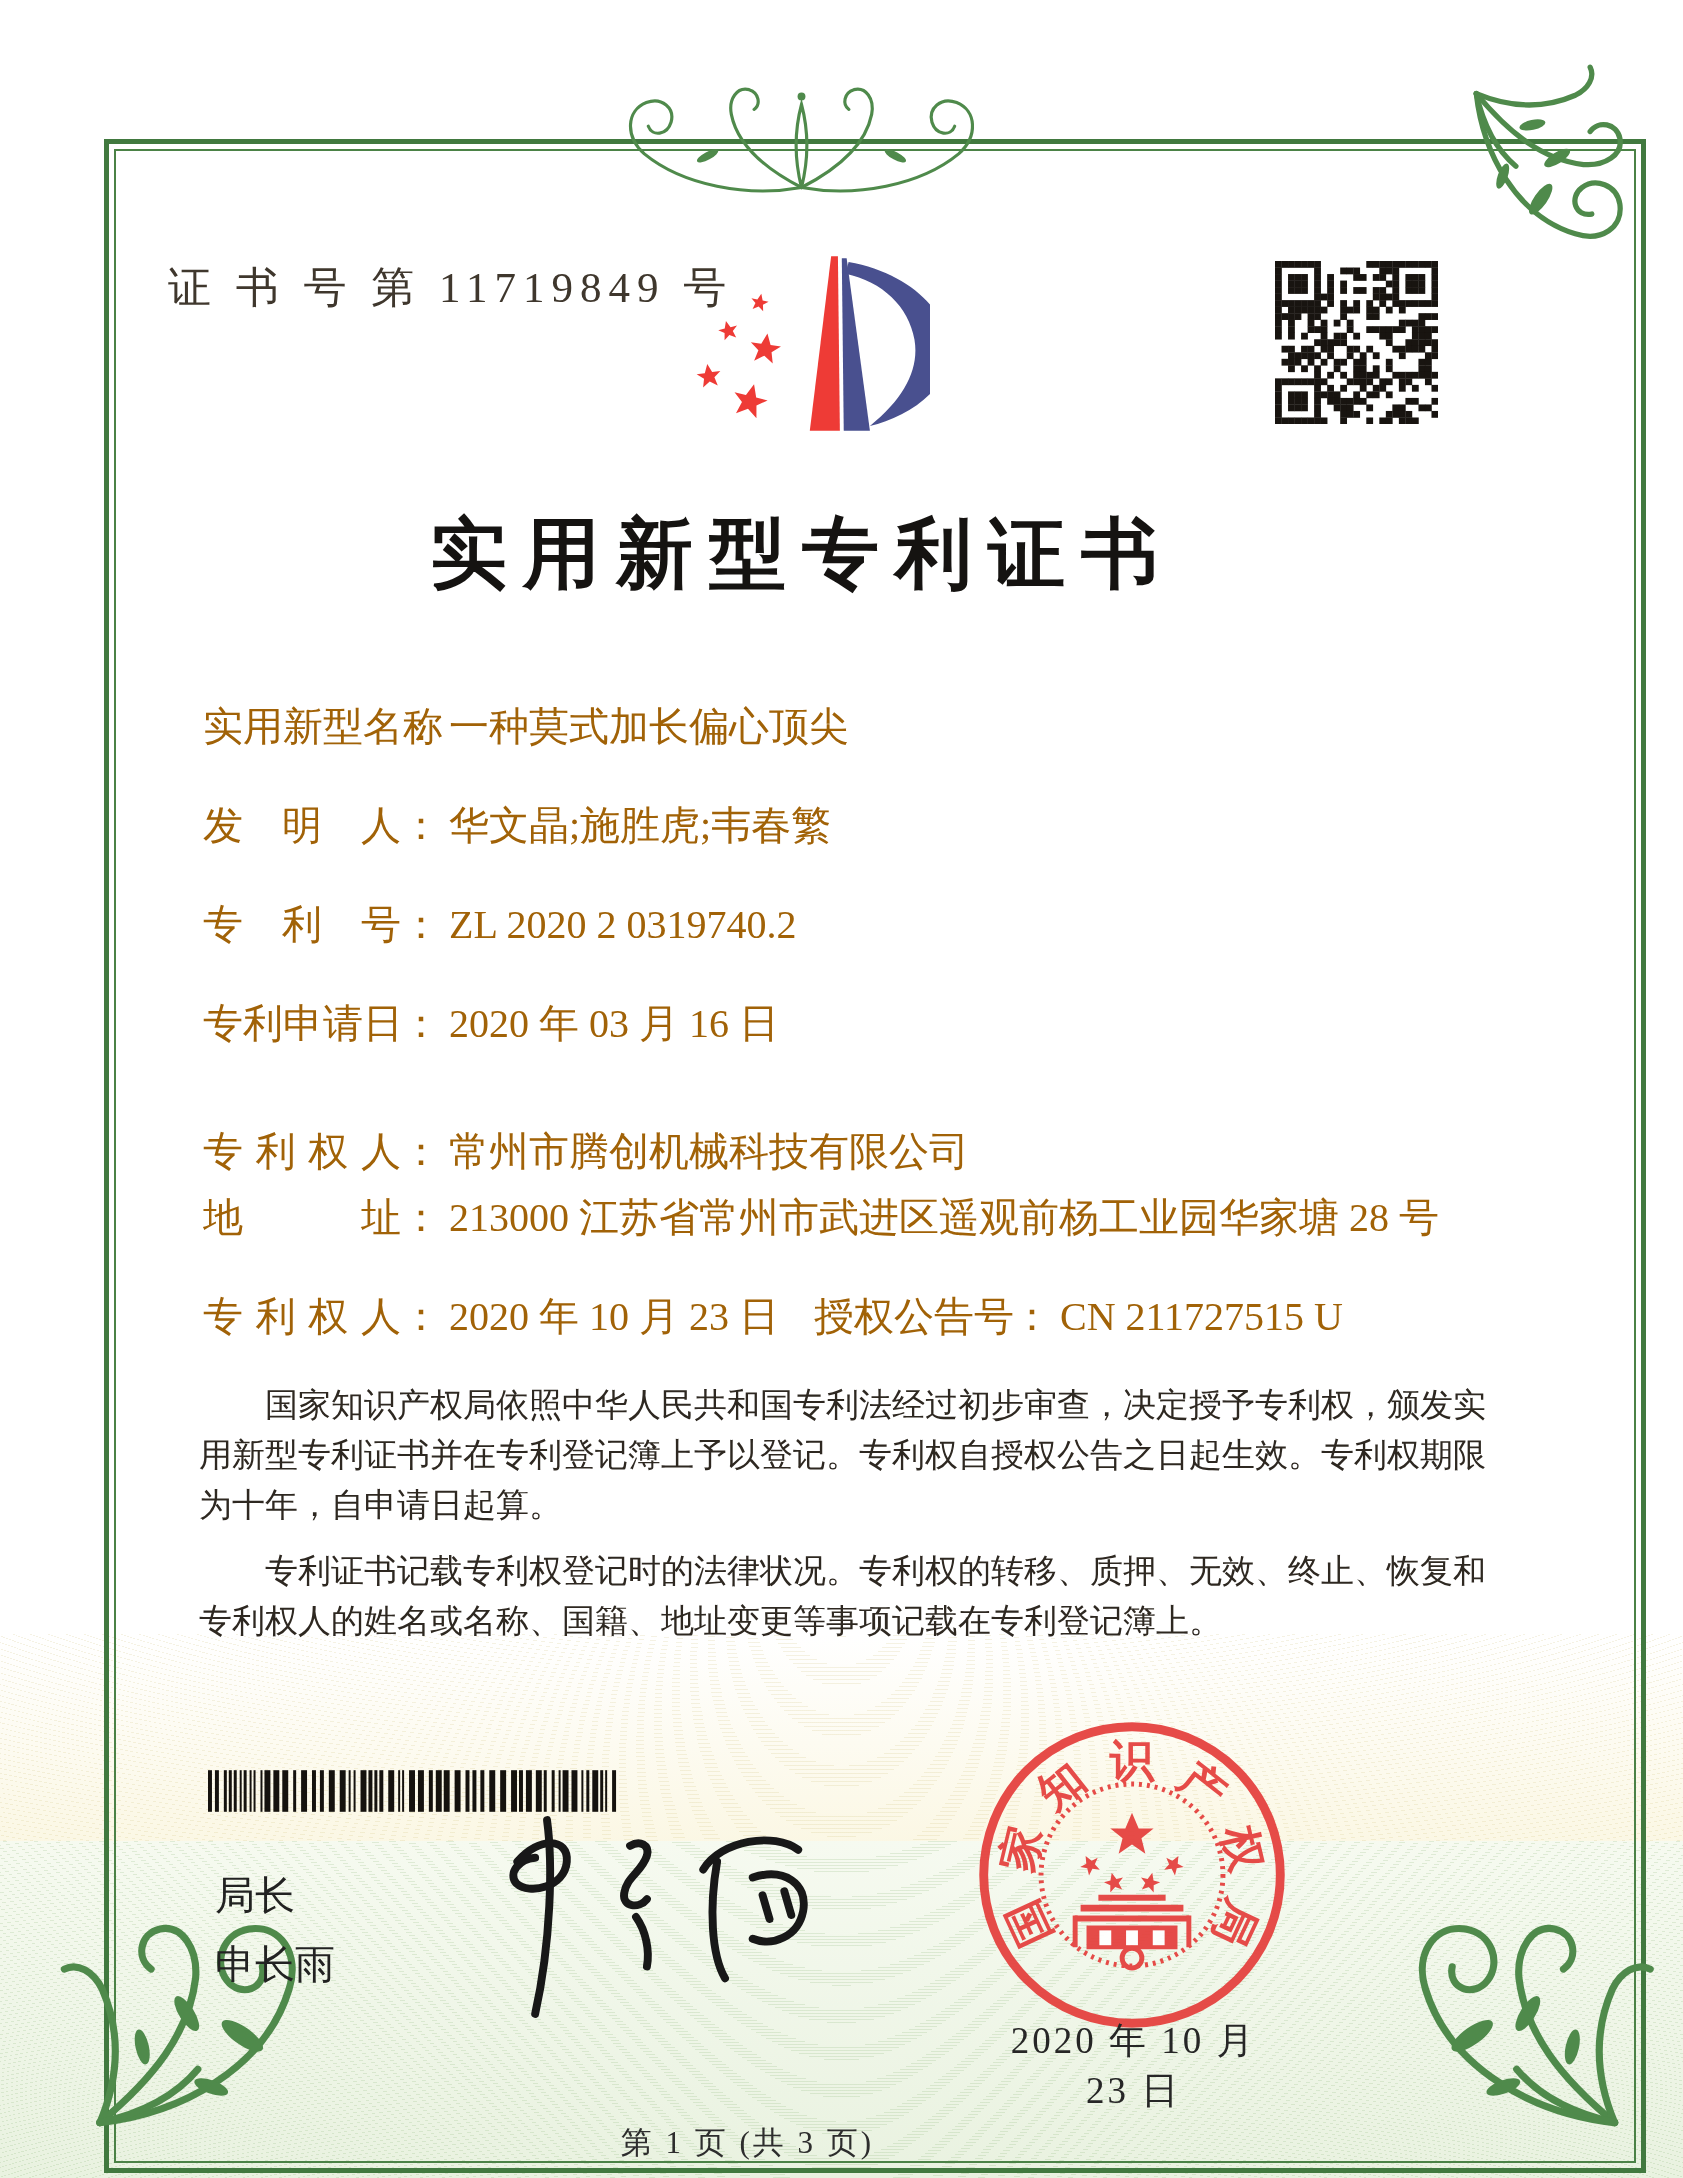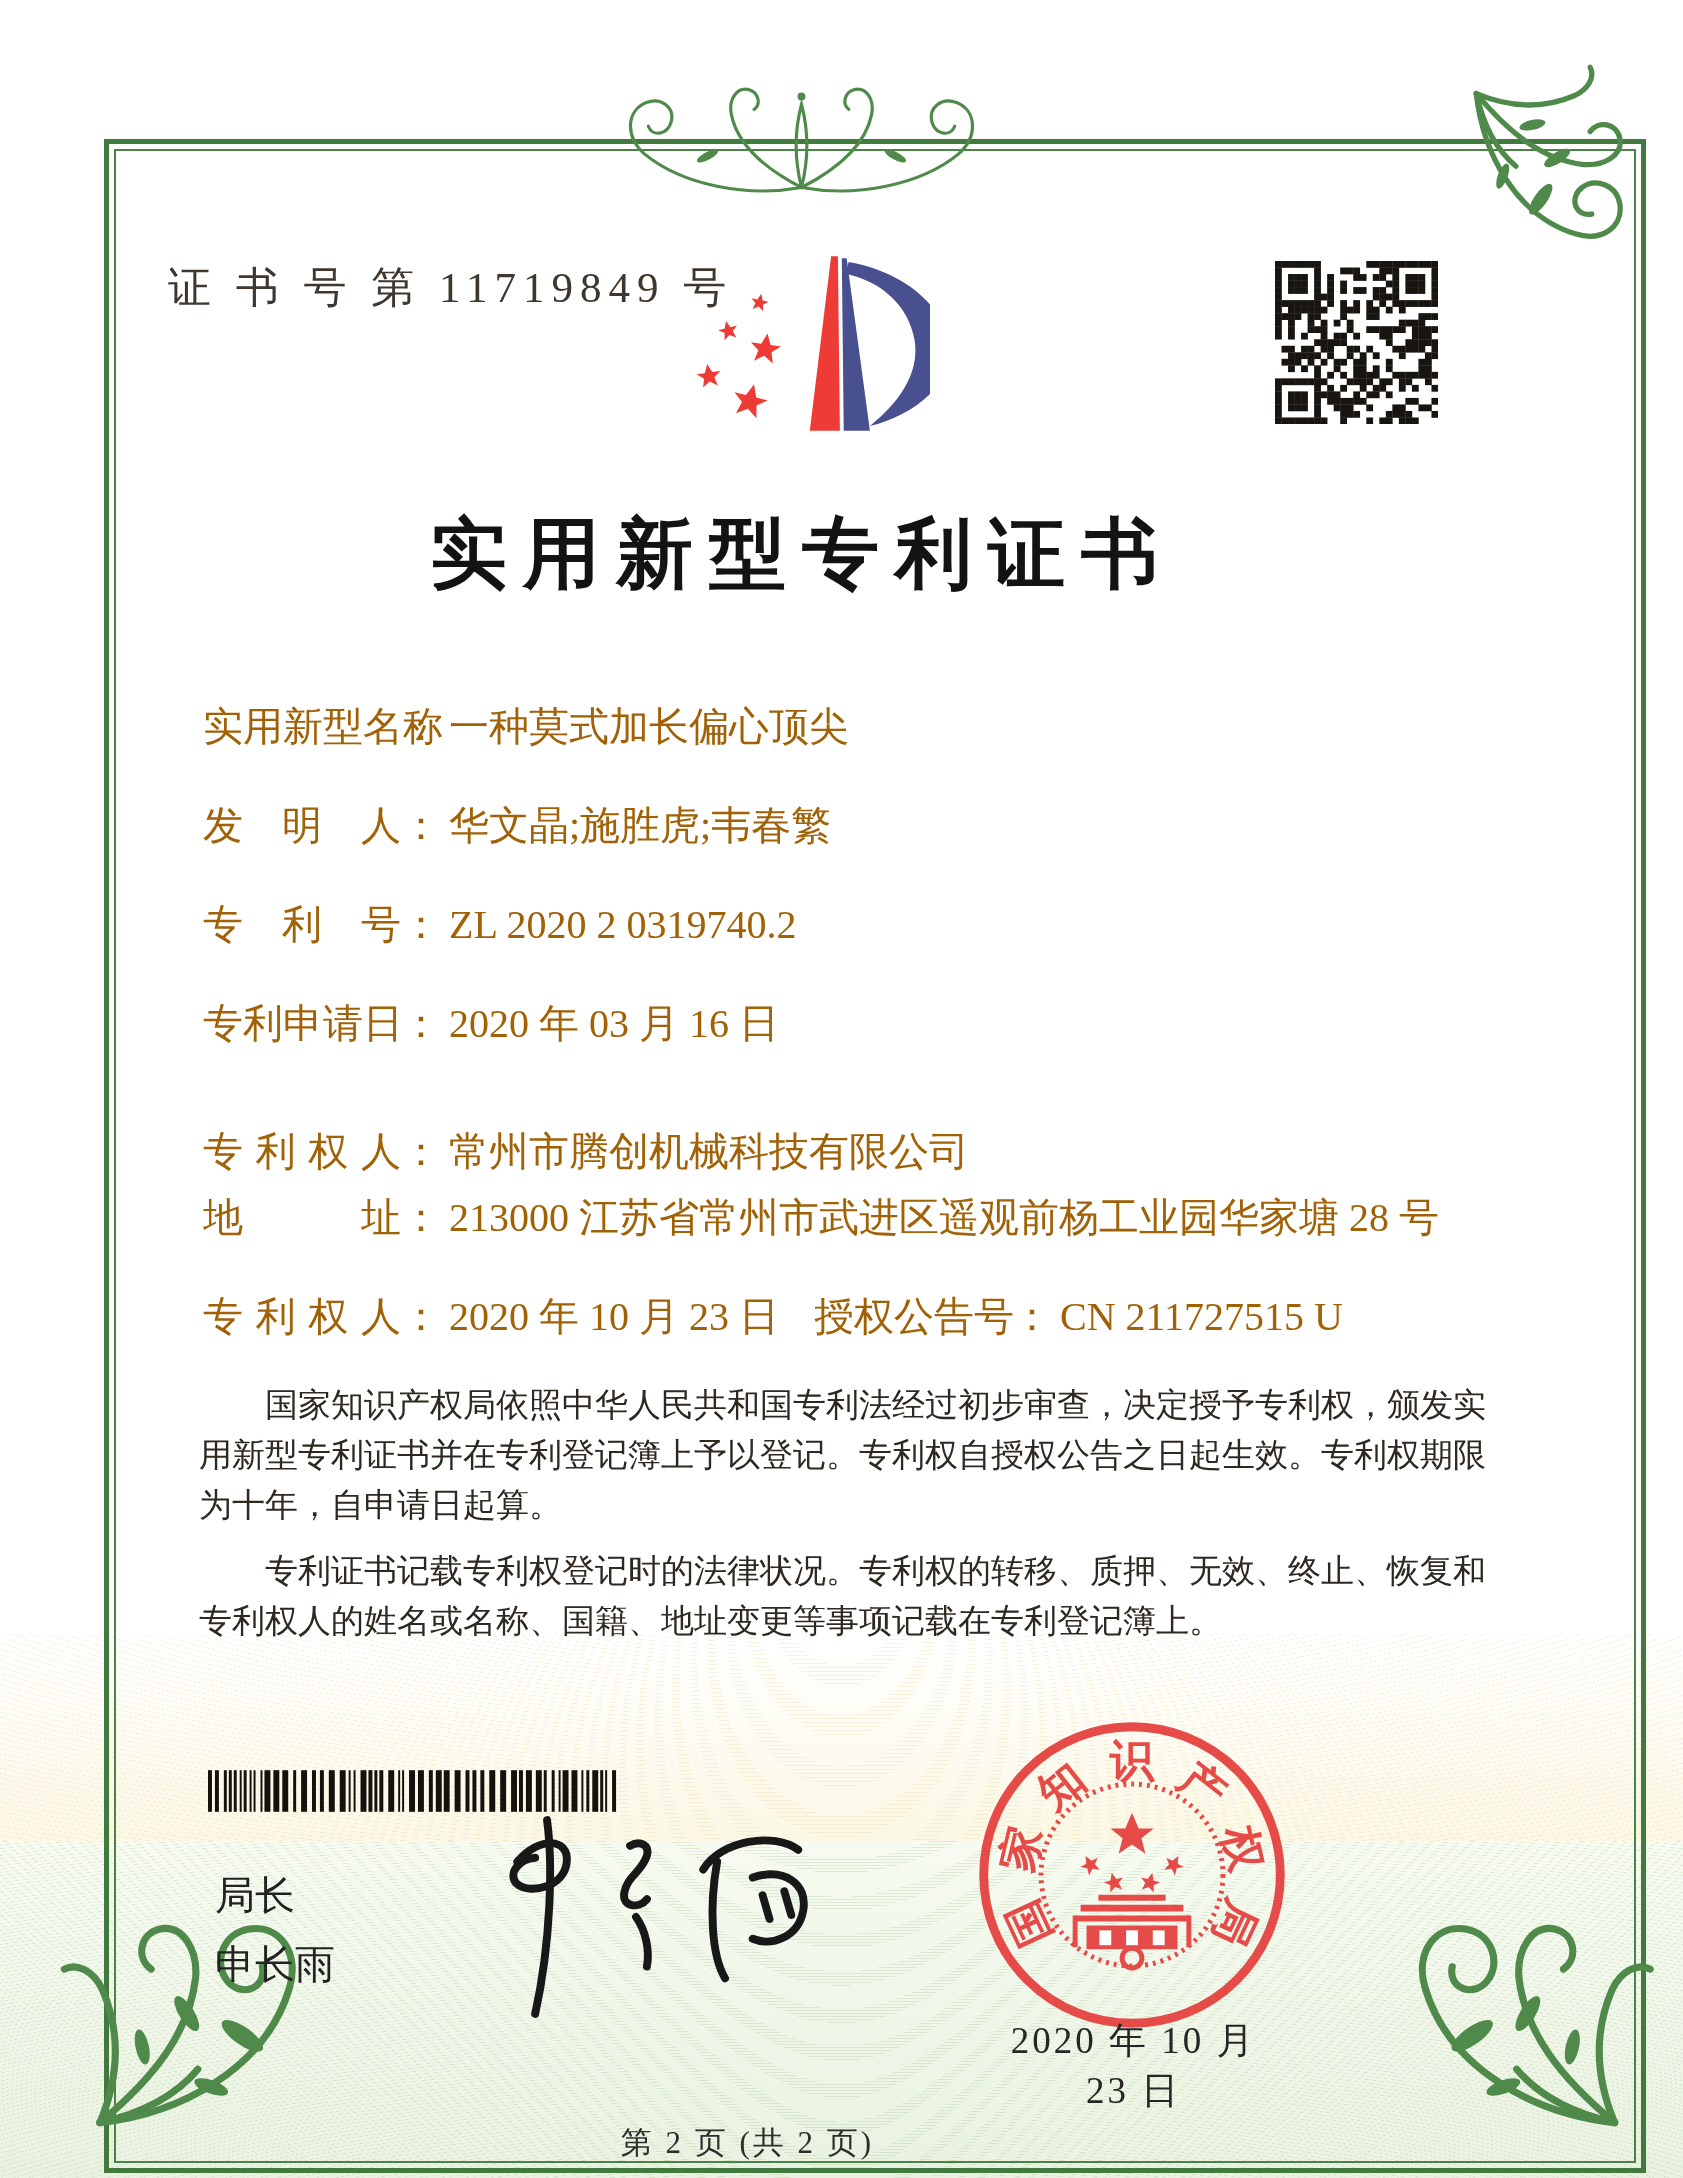--- a/index.html
+++ b/index.html
@@ -597,16 +597,16 @@
         <rect x="-33" y="56" width="12" height="15"></rect>
         <rect x="-6" y="56" width="12" height="15"></rect>
         <rect x="21" y="56" width="12" height="15"></rect>
       </g>
       <circle cy="84" r="10" fill="none" stroke="#e5413e" stroke-width="5"></circle>
     </g>
   </svg>
 
   <div class="seal-date">2020 年 10 月 23 日</div>
 
-  <div class="page-footer">第 2 页 (共 2 页)</div>
+  <div class="page-footer">第 1 页 (共 3 页)</div>
 
 </div>
 
 
 </body></html>

